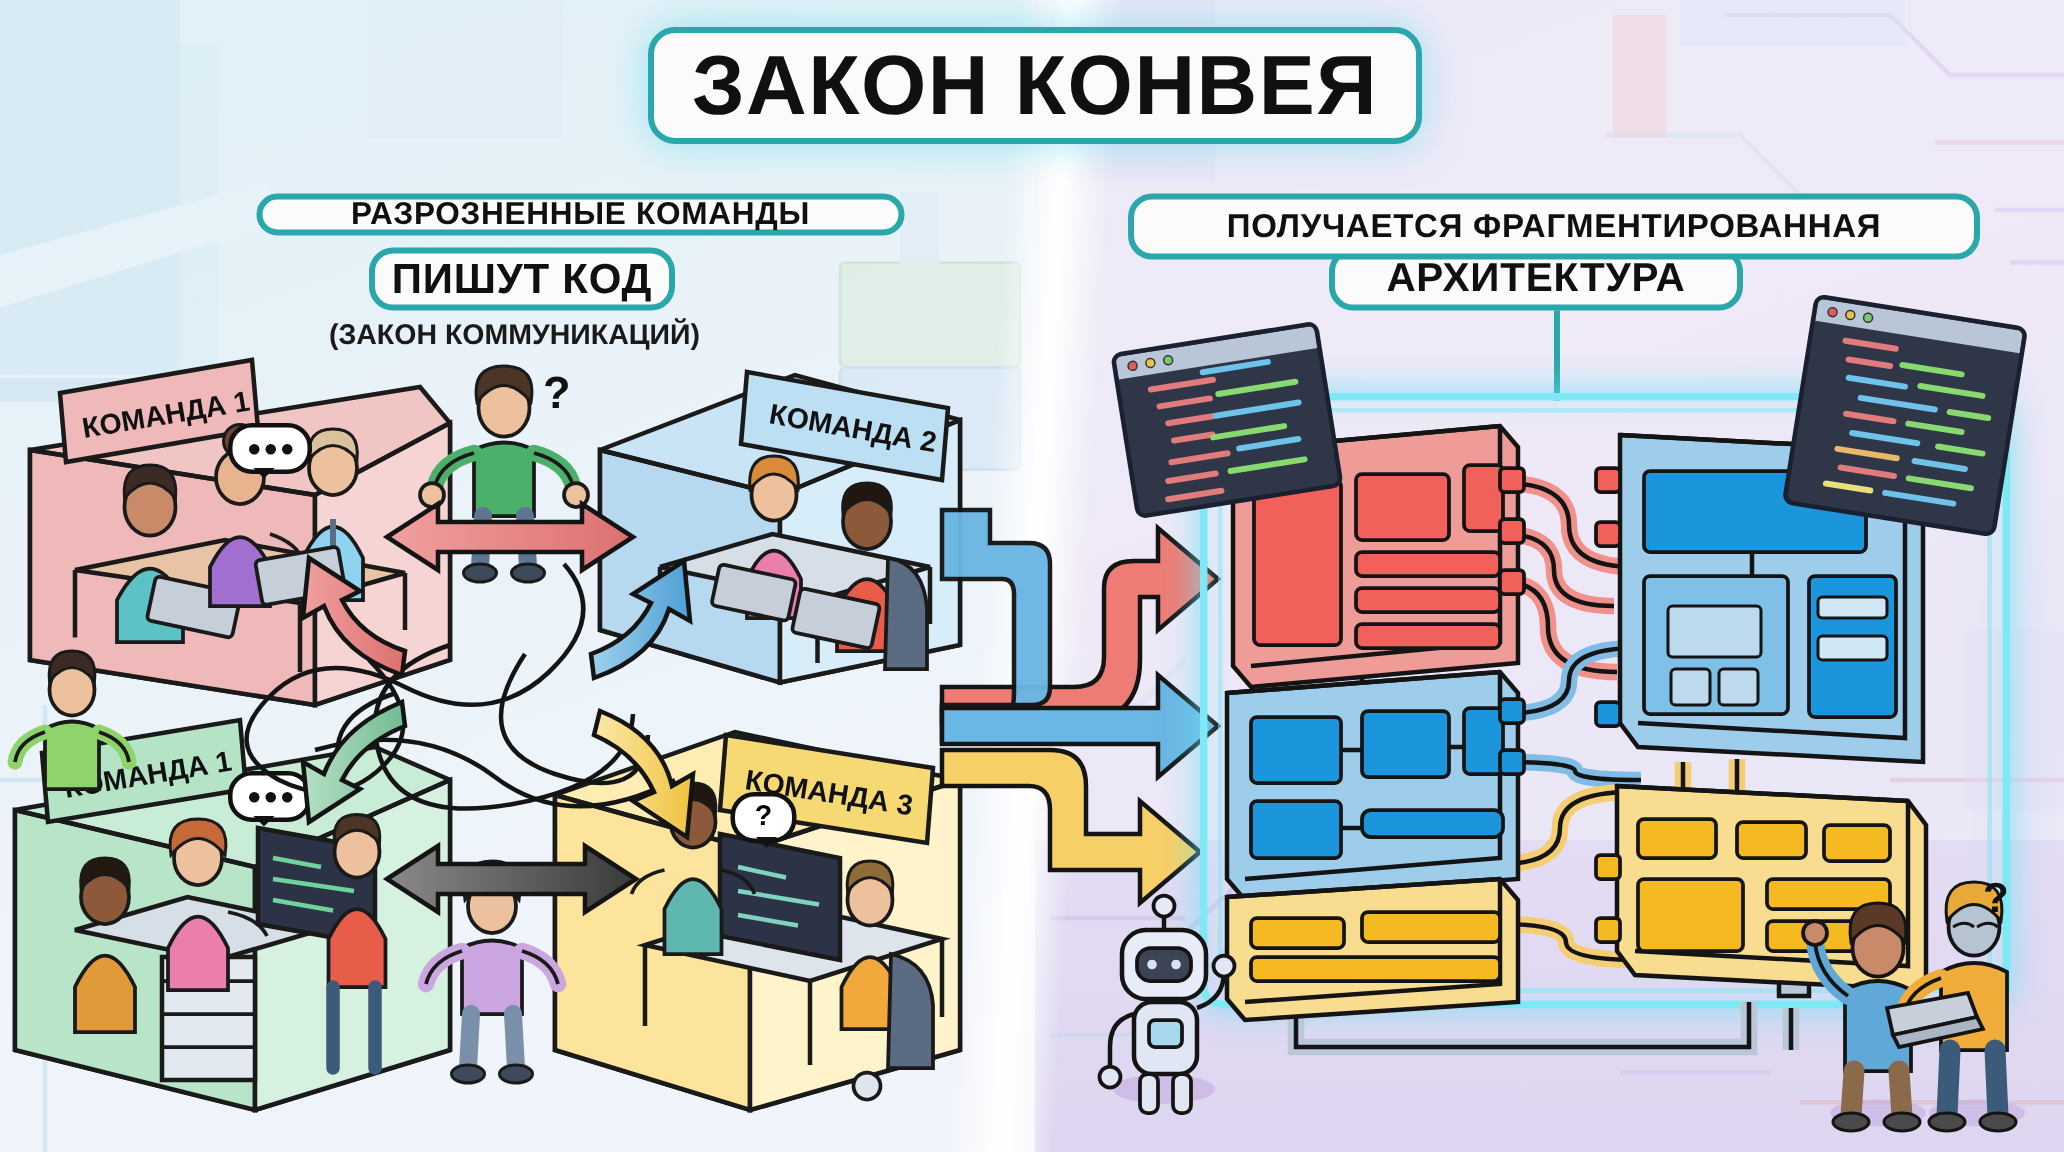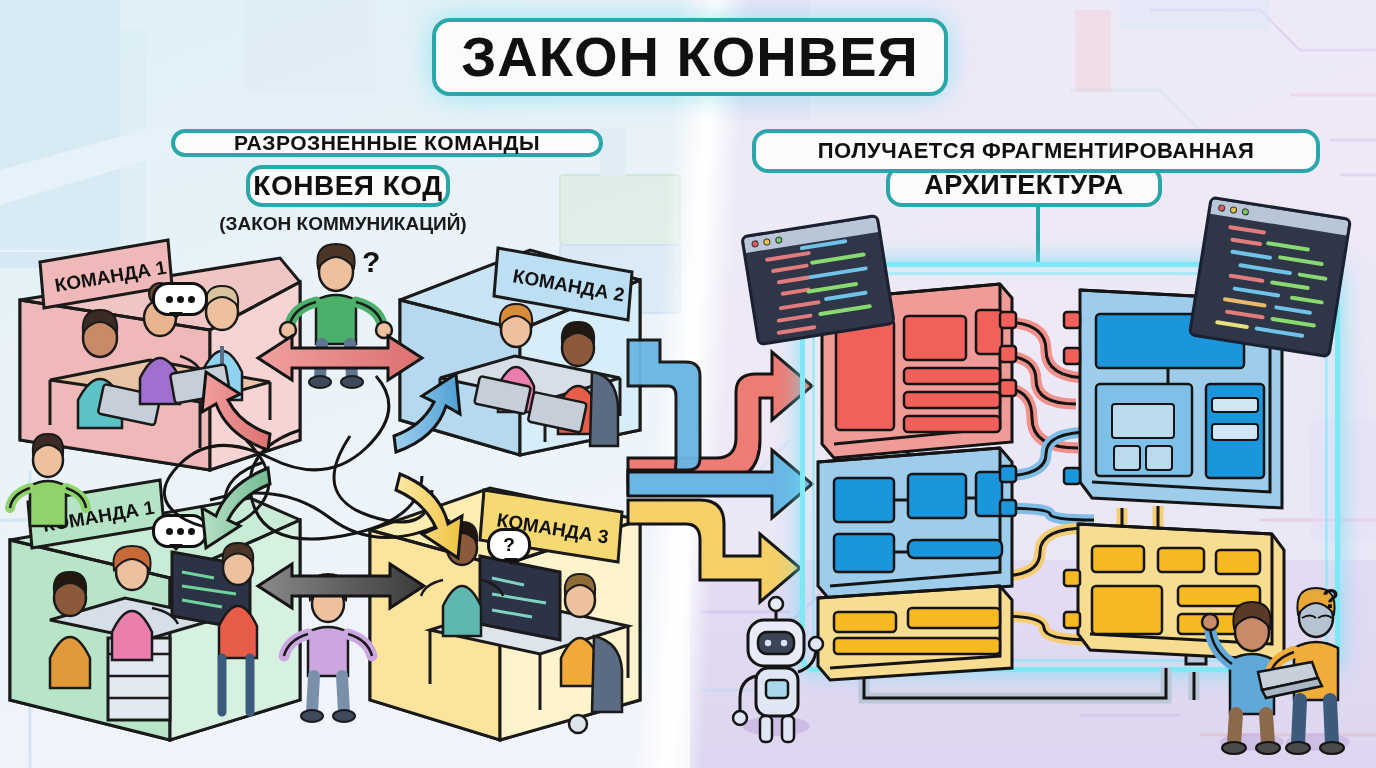--- a/index.html
+++ b/index.html
@@ -131,21 +131,21 @@
       <rect x="1310" y="420" width="66" height="120" fill="#e4dcf4"></rect>
       <rect x="700" y="0" width="110" height="120" fill="#e2ddf4"></rect>
     </g>
   </svg>
 
   <div class="divider"></div>
 
   <div class="banner" id="title-banner">ЗАКОН КОНВЕЯ</div>
 
   <div class="banner" id="left-banner">РАЗРОЗНЕННЫЕ КОМАНДЫ</div>
-  <div class="banner" id="left-banner2">КОНВЕЯ КОД</div>
+  <div class="banner" id="left-banner2">ПИШУТ КОД</div>
   <div id="left-sub">(ЗАКОН КОММУНИКАЦИЙ)</div>
 
   <div class="banner" id="right-banner">ПОЛУЧАЕТСЯ ФРАГМЕНТИРОВАННАЯ</div>
   <div class="banner" id="right-banner2">АРХИТЕКТУРА</div>
   <div class="connector" style="left:1036px; top:207px; height:60px;"></div>
 
   <svg class="arrowsvg">
 
     <g>
       <path d="M20 300 L280 258 L300 282 L300 440 L210 470 L20 440 Z" fill="#f2c5c5" stroke="#1a1a1a" stroke-width="3"></path>

